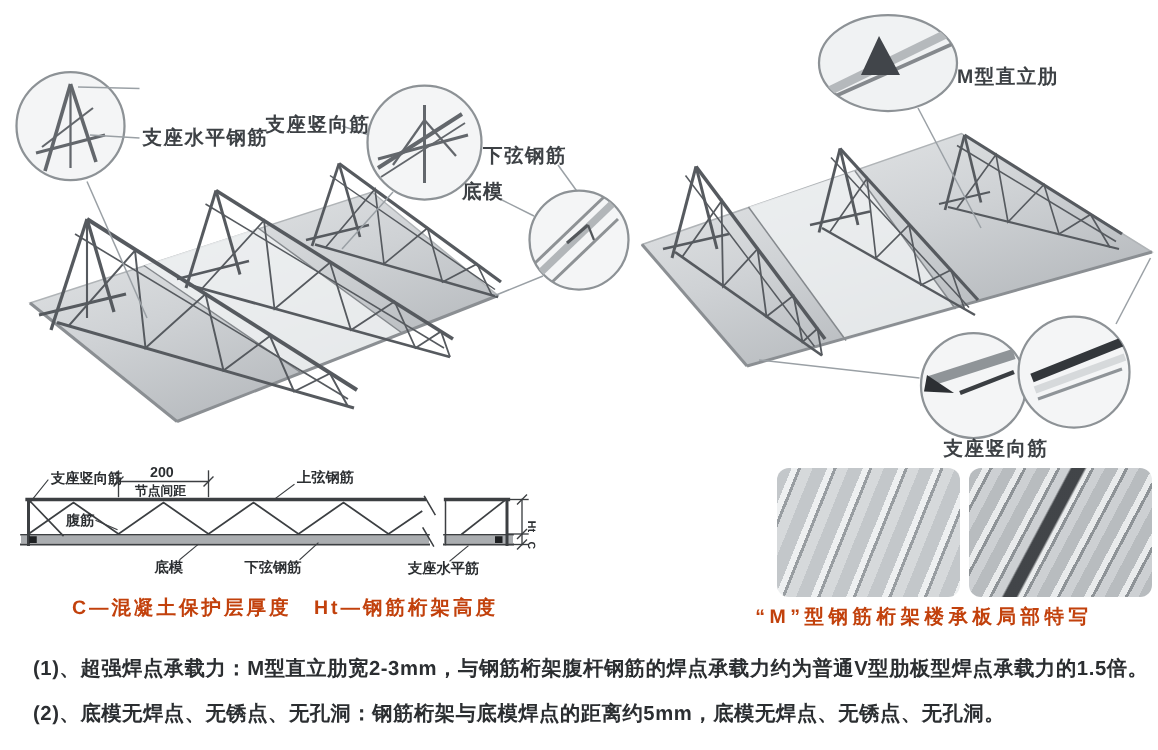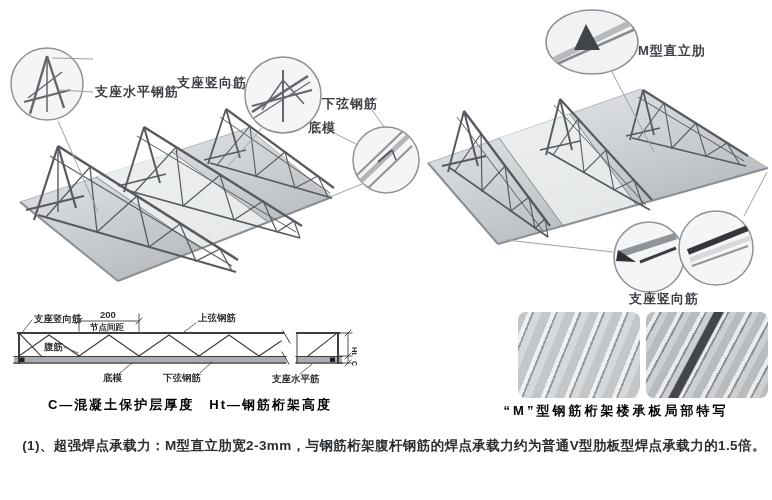--- a/index.html
+++ b/index.html
@@ -6,26 +6,26 @@
   #stage{
     position:relative;width:772px;height:500px;background:#ffffff;overflow:hidden;
     font-family:"Liberation Sans","DejaVu Sans",sans-serif;
   }
   svg{position:absolute;left:0;top:0;}
   .lbl{
     position:absolute;font-size:13px;font-weight:600;color:#3d4145;
     white-space:nowrap;letter-spacing:1px;line-height:1;
   }
   .cap{
-    position:absolute;font-size:13px;font-weight:700;color:#000000;
+    position:absolute;font-size:13px;font-weight:700;color:#c2410c;
     letter-spacing:2px;text-align:center;white-space:nowrap;line-height:1;
   }
   .note{
     position:absolute;left:22px;width:744px;font-size:13.5px;font-weight:600;
-    color:#2b2e31;letter-spacing:0.4px;white-space:nowrap;line-height:1.3;text-align:center;
+    color:#2b2e31;letter-spacing:0.4px;white-space:nowrap;line-height:1.3;
   }
   .photo{position:absolute;top:312px;height:86px;border-radius:8px;overflow:hidden;}
   .photo-site{
     left:383px;width:126px;
     background:
       radial-gradient(ellipse 40% 55% at 50% 70%, rgba(215,208,196,.85), rgba(120,112,100,.25) 60%, rgba(0,0,0,0) 75%),
       repeating-linear-gradient(97deg,#3a3531 0 7px,#55504a 7px 10px,#2a2念622 10px 13px),
       linear-gradient(180deg,#564f48,#211d1a);
   }
   .photo-ribs{
@@ -303,14 +303,15 @@
 <div class="lbl" style="left:629px;top:292px">支座竖向筋</div>
 
 <div class="cap" style="left:30px;top:398px;width:320px">C—混凝土保护层厚度　Ht—钢筋桁架高度</div>
 
 <div class="photo photo-site"></div>
 <div class="photo photo-ribs"></div>
 <div class="photo photo-closeup"></div>
 <div class="cap" style="left:440px;top:404px;width:352px;letter-spacing:3px">“M”型钢筋桁架楼承板局部特写</div>
 
 <div class="note" style="top:437px">(1)、超强焊点承载力：M型直立肋宽2-3mm，与钢筋桁架腹杆钢筋的焊点承载力约为普通V型肋板型焊点承载力的1.5倍。</div>
+<div class="note" style="top:467px">(2)、底模无焊点、无锈点、无孔洞：钢筋桁架与底模焊点的距离约5mm，底模无焊点、无锈点、无孔洞。</div>
 
 </div>
 
 </body></html>

